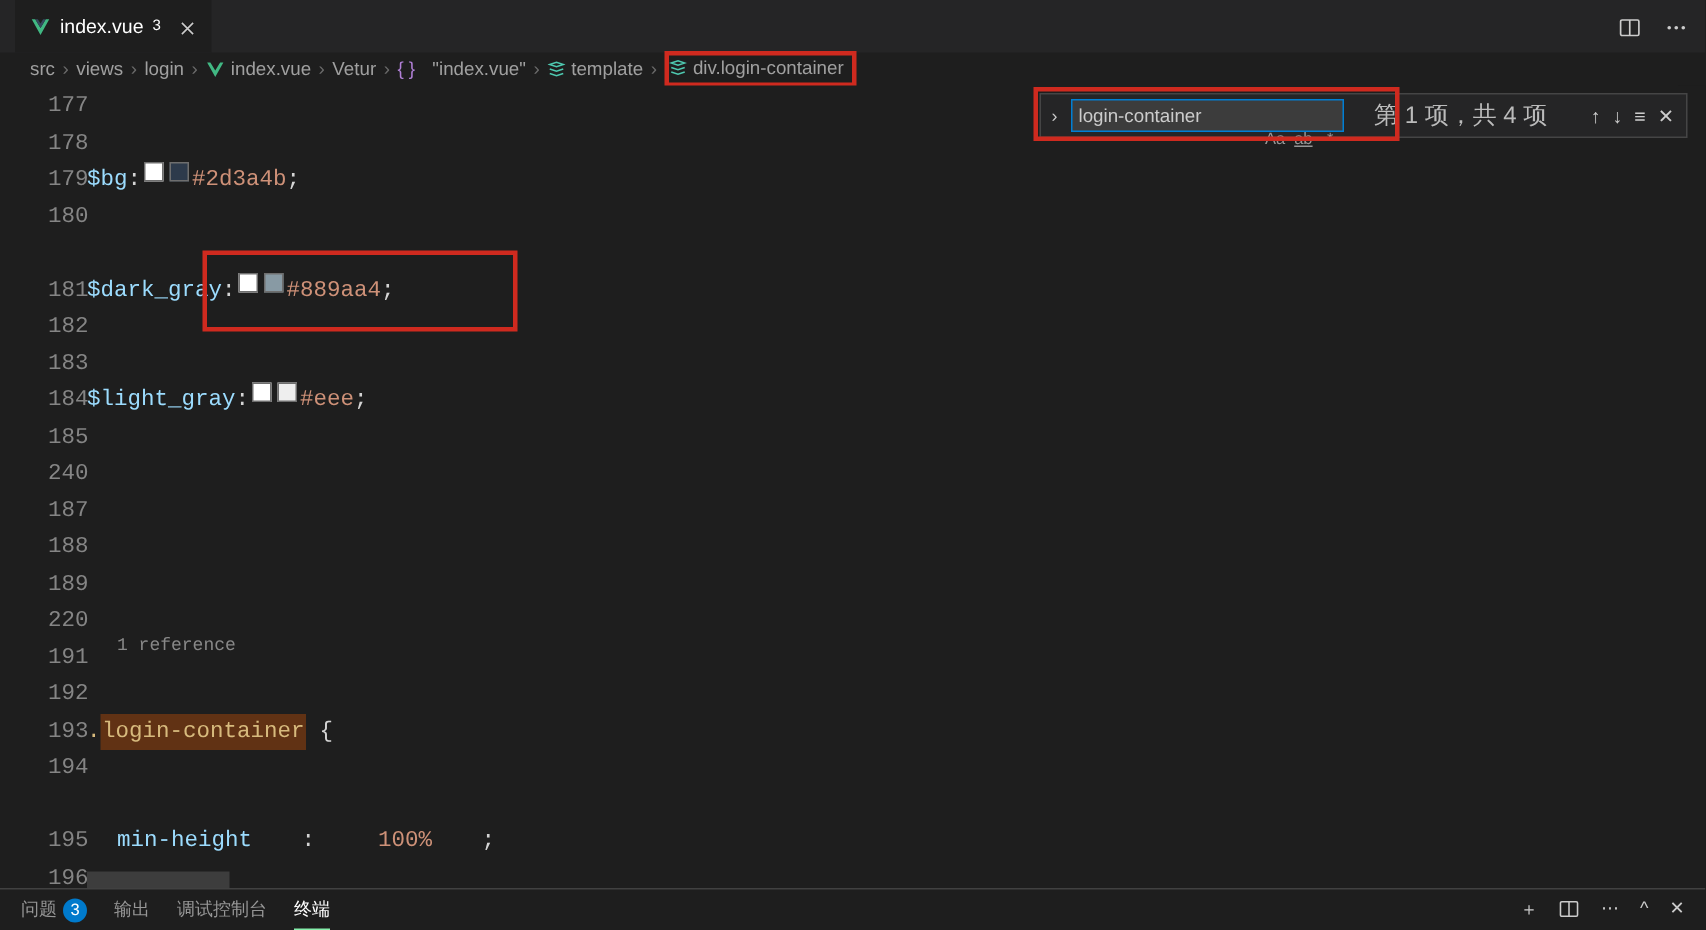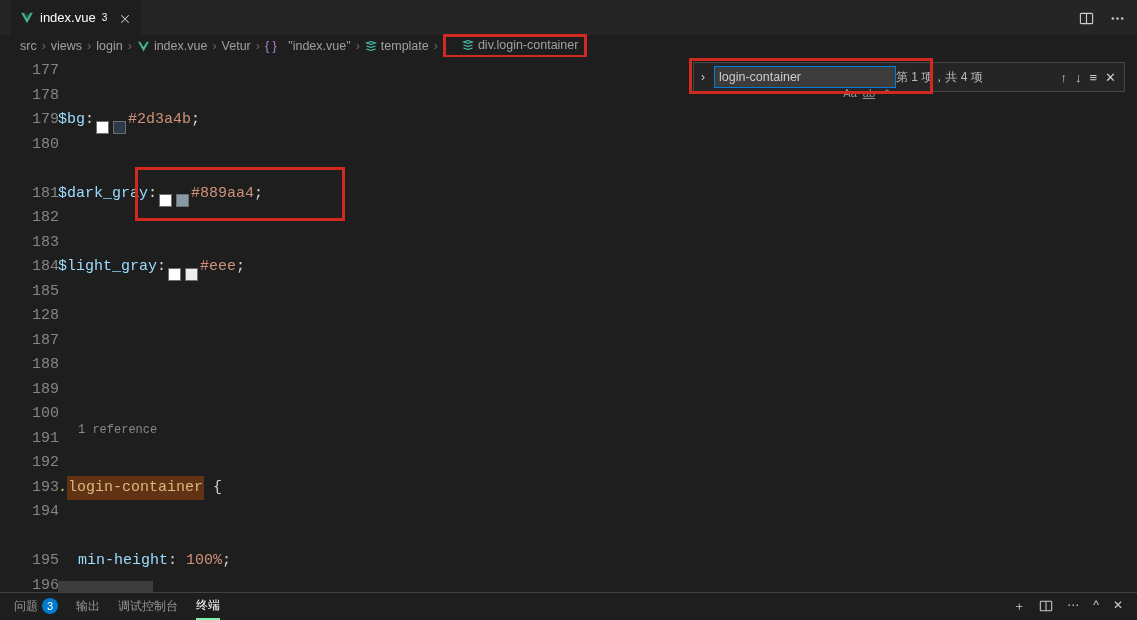--- a/index.html
+++ b/index.html
@@ -11,62 +11,62 @@
   .tab { display: flex; align-items: center; gap: 6px; padding: 0 10px; height: 100%; background: #1e1e1e; color: #fff; font-size: 13px; }
   .tab .vue-icon svg { display:block; }
   .tab .mod { color: #fff; font-size: 10px; }
   .tab .close { margin-left: 6px; color:#ccc; cursor:pointer; }
   .titlebar-icons { margin-left:auto; display:flex; gap:16px; padding-right:12px; color:#ccc; }
 
   
   .breadcrumbs { display:flex; align-items:center; height:22px; padding:0 12px 0 20px; gap:3px; color:#a0a0a0; font-size:12.5px; position:relative;text-align:right; }
   .breadcrumbs .sep { color:#6a6a6a; padding:0 2px; }
   .breadcrumbs .crumb { display:flex; align-items:center; gap:4px; }
-  .breadcrumbs .last-crumb { border:3px solid #cf2a1f; padding:1px 6px 3px 16px; }
+  .breadcrumbs .last-crumb { border:3px solid #cf2a1f; padding:1px 6px 3px 0; }
 
   
   .editor-wrap { flex:1; position:relative; display:flex; background:#1e1e1e; overflow:hidden; }
   .gutter { width:58px; text-align:center; padding-right:12px; color:#858585; font-family: Consolas, "Courier New", monospace; font-size:15px; line-height:24.5px; padding-top:2px; user-select:none;padding-left:32px;}
   .code { flex:1; font-family: Consolas, "Courier New", monospace; font-size:15px; line-height:24.5px; padding-top:2px; position:relative; white-space:pre; }
   .ln { height:24.5px; }
-  .codeln { height:24.5px; display:flex; align-items:flex-end; }
+  .codeln { height:24.5px; display:flex; align-items:flex-start; }
   .c-prop { color:#9cdcfe; }
   .c-punct { color:#d4d4d4; }
   .c-value { color:#ce9178; }
   .c-selector { color:#d7ba7d; }
   .c-var { color:#9cdcfe; }
   .swatch { display:inline-block; width:13px; height:13px; border:1px solid #6e6e6e; margin:0 2px -1px 2px; background:#fff;}
   .sw-dark { background:#2d3a4b; }
   .sw-gray { background:#889aa4; }
   .sw-eee { background:#eee; }
   .codelens { color:#888; font-size:12px; padding-left:20px; position:relative; top:16px;}
-  .indent1 { padding-left:20px; }
+  .indent1 { padding-left:20px;gap:33px; }
   .highlight-sel { background:#613214; padding:0 1px;}
   .highlight-box { border:3px solid #cf2a1f; position:absolute; }
   .hb1 { left:77px; top:110px; width:210px; height:54px; }
 
   
   .find-widget { position:absolute; top:62px; right:12px; width:432px; height:30px; background:#252526; border:1px solid #454545; display:flex; align-items:center; font-size:12.5px; z-index:20;}
   .find-highlight-border { position:absolute; top:58px; right:204px; width:244px; height:36px; border:3px solid #cf2a1f; z-index:21; pointer-events:none;}
   .find-toggle { width:18px; height:100%; display:flex; align-items:center; justify-content:center; color:#ccc; cursor:pointer; font-size:12px;}
   .find-input-wrap { flex:0 0 182px; height:22px; background:#3c3c3c; border:1px solid #007fd4; margin-left:2px; display:flex; align-items:center; padding:0 4px; }
   .find-input { background:transparent; border:none; color:#ccc; font-size:12.5px; width:100px; outline:none; font-family:inherit;}
   .find-opts { margin-left:auto; display:flex; gap:2px; }
   .find-opt { font-size:11px; padding:0 2px; color:#969696; cursor:pointer; height:30px; display:flex; align-items:center;margin-top:31px; }
-  .find-status { margin-left:0; color:#bbb; font-size:12px; white-space:nowrap;}
+  .find-status { margin-left:20px; color:#bbb; font-size:16px; white-space:nowrap;}
   .find-nav { margin-left:auto; display:flex; gap:8px; padding-right:8px; color:#ccc; }
   .find-nav span { cursor:pointer; font-size:13px;}
 
   
   .minimap { width:18px; background:#1e1e1e; border-left:1px solid #1e1e1e;}
 
   
   .panel { height:28px; background:#1e1e1e; border-top:1px solid #414141; display:flex; align-items:center; padding:0 14px; gap:18px; font-size:12px; color:#969696;}
   .panel .ptab { cursor:pointer; padding:4px 0; }
-  .panel .ptab.active { color:#fff; border-bottom:3px solid #86efac;text-align:center;}
+  .panel .ptab.active { color:#fff; border-bottom:1px solid #86efac;text-align:center;}
   .panel .badge { display:inline-flex; align-items:center; justify-content:center; background:#007acc; color:#fff; border-radius:50%; width:16px; height:16px; font-size:11px; margin-left:4px;}
   .panel-right { margin-left:auto; display:flex; gap:14px; color:#ccc;}
   .panel-right span { cursor:pointer; }
 
   
   .hscroll { position:absolute; bottom:0; left:0; right:0; height:11px; background:transparent;}
   .hscroll .thumb { position:absolute; left:0; width:95px; top:0; bottom:0; background:rgba(121,121,121,.35);}
 
   svg { display:inline-block; vertical-align:middle; }
 </style>
@@ -156,25 +156,25 @@
       <div class="ln">177</div>
       <div class="ln">178</div>
       <div class="ln">179</div>
       <div class="ln">180</div>
       <div class="ln"></div>
       <div class="ln">181</div>
       <div class="ln">182</div>
       <div class="ln">183</div>
       <div class="ln">184</div>
       <div class="ln">185</div>
-      <div class="ln">128</div>
+      <div class="ln">240</div>
       <div class="ln">187</div>
       <div class="ln">188</div>
       <div class="ln">189</div>
-      <div class="ln">100</div>
+      <div class="ln">220</div>
       <div class="ln">191</div>
       <div class="ln">192</div>
       <div class="ln">193</div>
       <div class="ln">194</div>
       <div class="ln"></div>
       <div class="ln">195</div>
       <div class="ln">196</div>
     </div>
 
     <div class="code">

